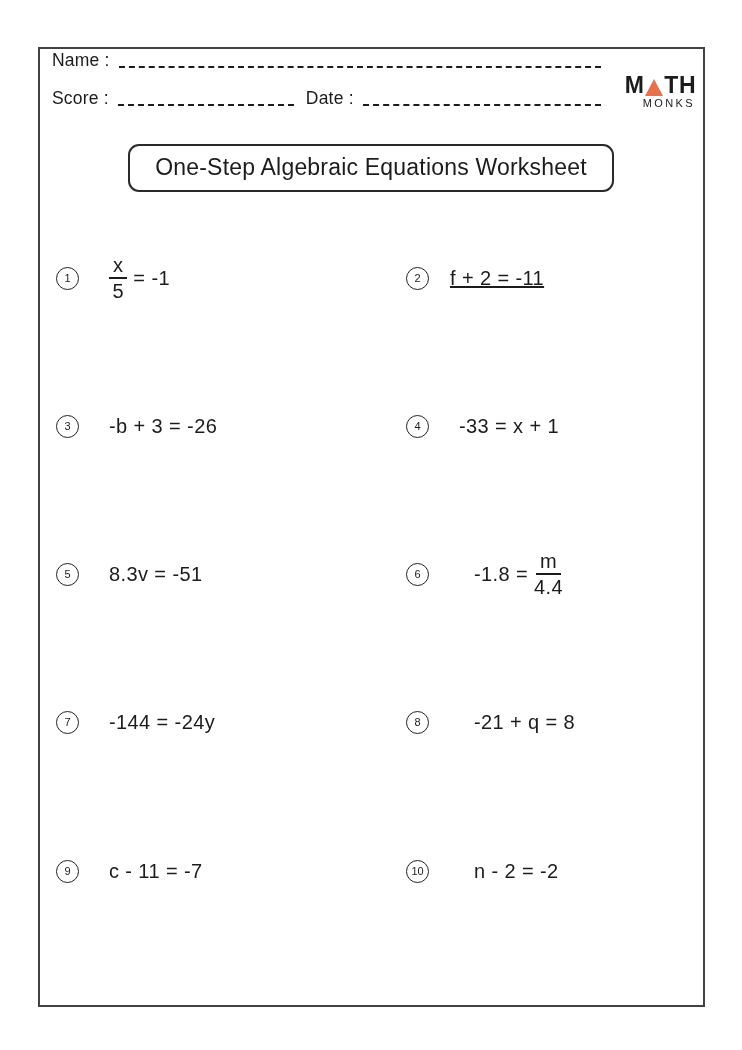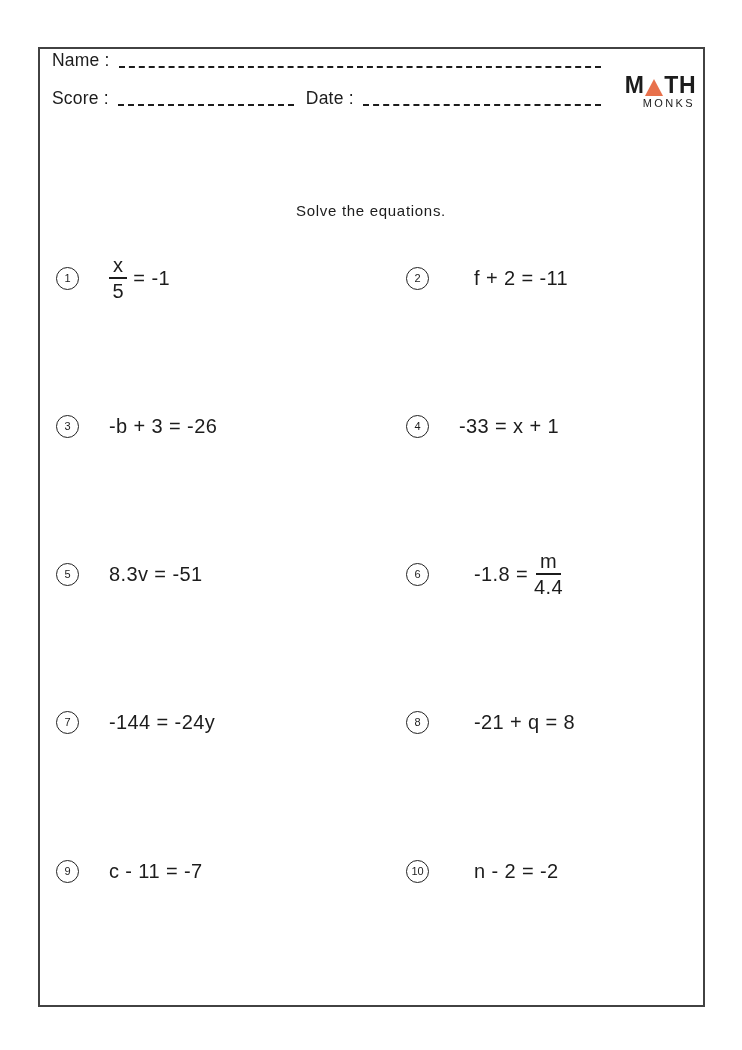--- a/index.html
+++ b/index.html
@@ -150,31 +150,33 @@
 
   <div class="logo">
     <div class="logo-math">
       <span>M</span>
       <span class="logo-tri" id="logo-tri" style="border-bottom-color: rgb(232, 113, 76);"></span>
       <span>TH</span>
     </div>
     <div class="logo-monks">MONKS</div>
   </div>
 
-
-  <div class="subtitle">Solve the equations.</div>
+  <div class="title-wrap">
+    <span class="title-box">One-Step Algebraic Equations Worksheet</span>
+  </div>
+
 
   <div id="problems">
       <div class="problem" style="left: 56px; top: 246px;">
         <span class="pnum">1</span>
         <span class="peq" style="margin-left: 30px;"><span class="frac"><span class="num">x</span><span class="den">5</span></span><span> = -1</span></span>
       </div>
       <div class="problem" style="left: 406px; top: 246px;">
         <span class="pnum">2</span>
-        <span class="peq" style="margin-left: 45px;"><span>f + 2 = -11</span></span>
+        <span class="peq" style="margin-left: 21px; text-decoration: underline;"><span>f + 2 = -11</span></span>
       </div>
       <div class="problem" style="left: 56px; top: 394px;">
         <span class="pnum">3</span>
         <span class="peq" style="margin-left: 30px;"><span>-b + 3 = -26</span></span>
       </div>
       <div class="problem" style="left: 406px; top: 394px;">
         <span class="pnum">4</span>
         <span class="peq" style="margin-left: 30px;"><span>-33 = x + 1</span></span>
       </div>
       <div class="problem" style="left: 56px; top: 542px;">

